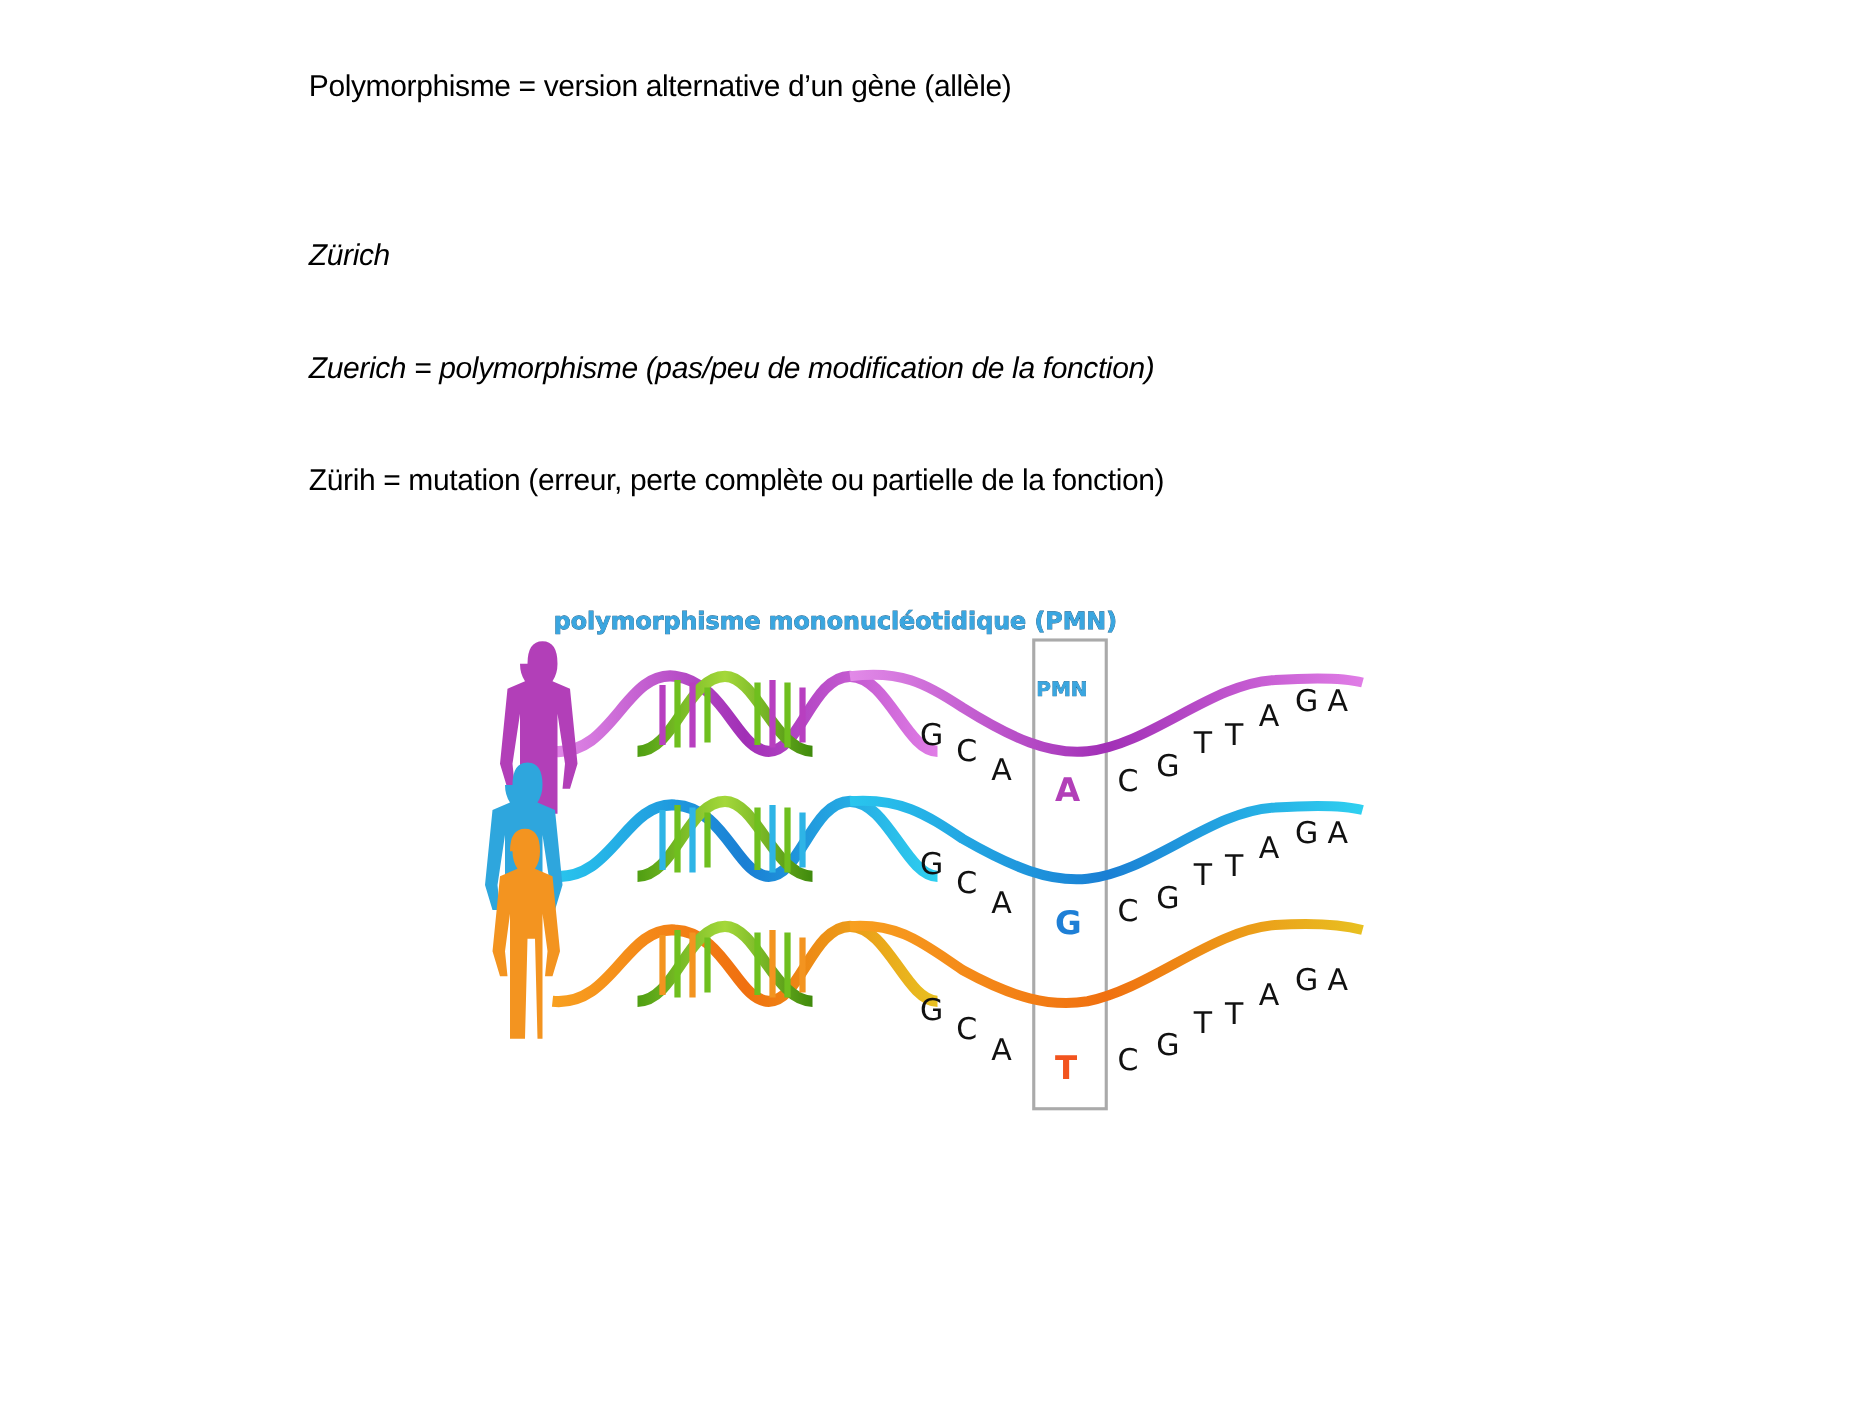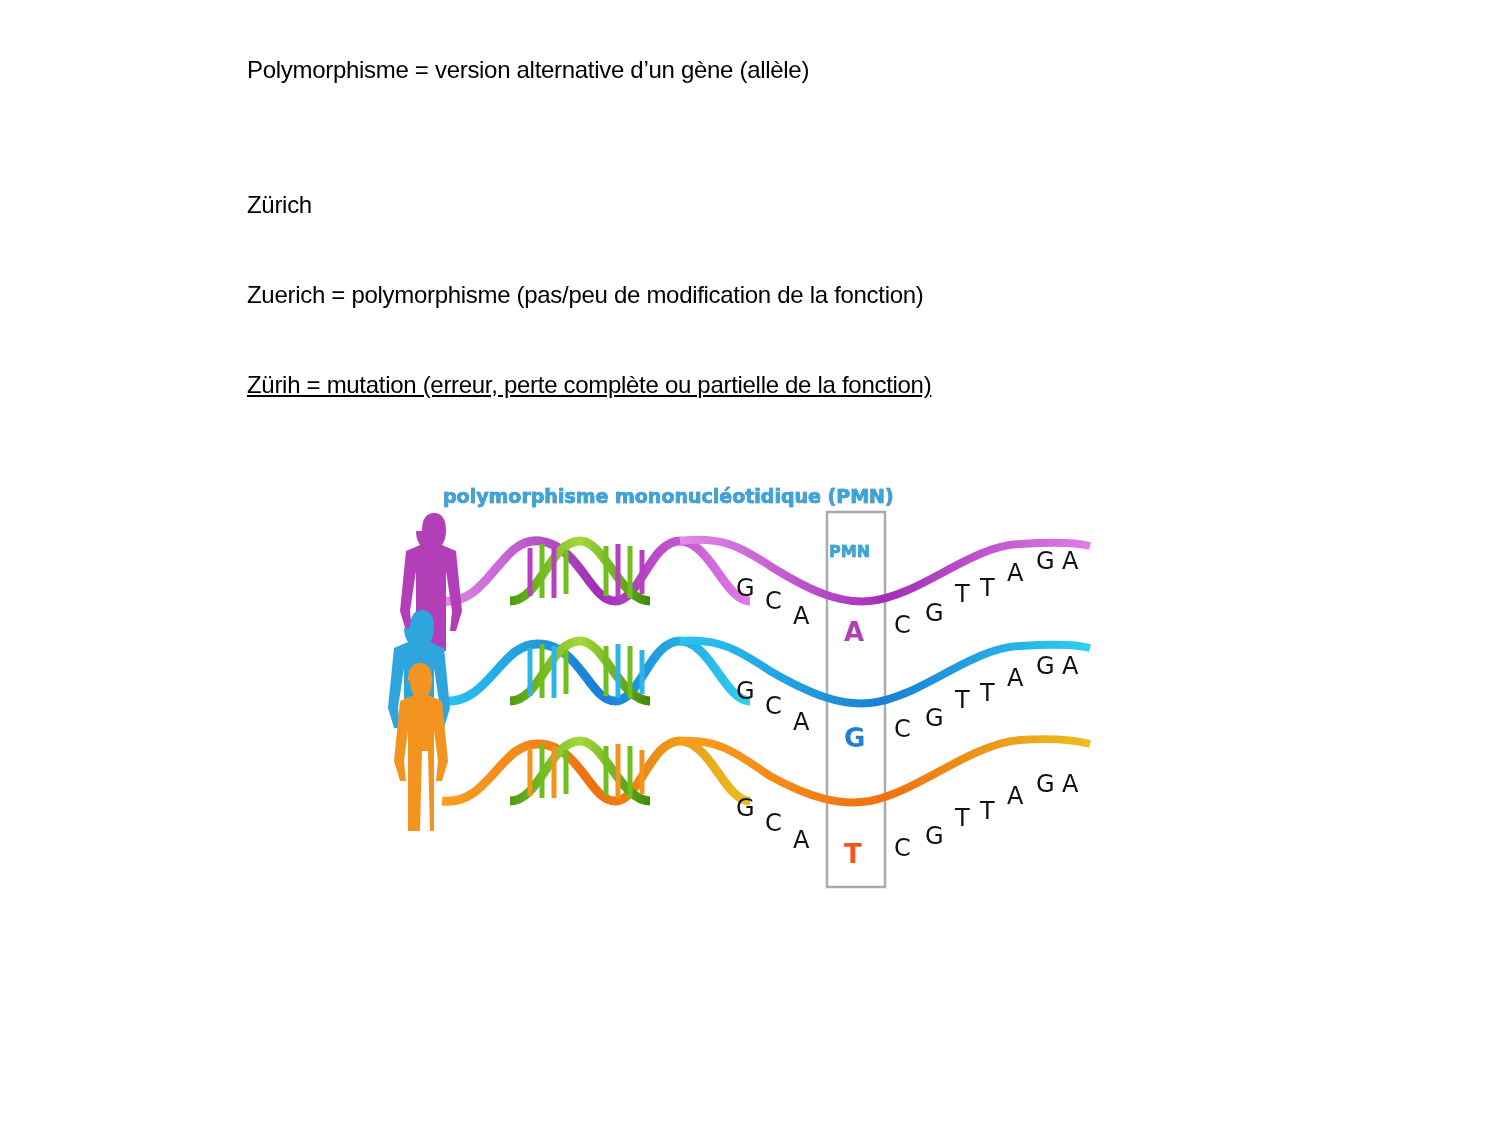--- a/index.html
+++ b/index.html
@@ -1,21 +1,21 @@
 <!DOCTYPE html>
 <html><head>
   <meta charset="utf-8">
   <style>
     html, body { margin: 0; padding: 0; background: #ffffff; }
     body { width: 1500px; height: 1125px; position: relative; overflow: hidden; font-family: "Liberation Sans", sans-serif; color: #000; }
     .line { position: absolute; left: 234px; font-size: 24px; line-height: 1; white-space: nowrap; letter-spacing: -0.3px; margin-left: 13px; }
     #l1 { top: 58px; }
-    #l2 { top: 193px; }
-    #l3 { top: 283px; }
-    #l4 { top: 373px; text-decoration: underline; }
+    #l2 { top: 193px; font-style: italic; }
+    #l3 { top: 283px; font-style: italic; }
+    #l4 { top: 373px; }
     #figure { position: absolute; left: 380px; top: 476px; width: 720px; height: 420px; }
     #figure svg { width: 720px; height: 420px; display: block; }
     .fig-title { font-family: "DejaVu Sans", sans-serif; font-weight: bold; font-size: 19px; fill: #3aa6e0; stroke: #1b5f8a; stroke-width: 0.6px; paint-order: stroke; }
     .pmn-label { font-family: "DejaVu Sans", sans-serif; font-weight: bold; font-size: 16px; fill: #3aa6e0; stroke: #1b5f8a; stroke-width: 0.5px; paint-order: stroke; }
     .base { font-family: "DejaVu Sans", sans-serif; font-size: 24px; fill: #111; }
     .snp { font-family: "DejaVu Sans", sans-serif; font-weight: bold; font-size: 26px; }
   </style>
 </head>
 <body>
 

